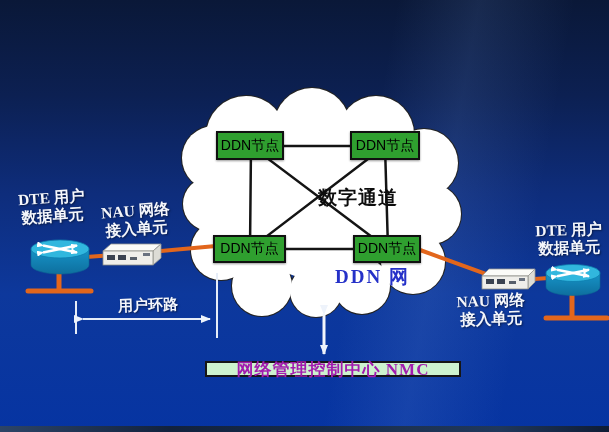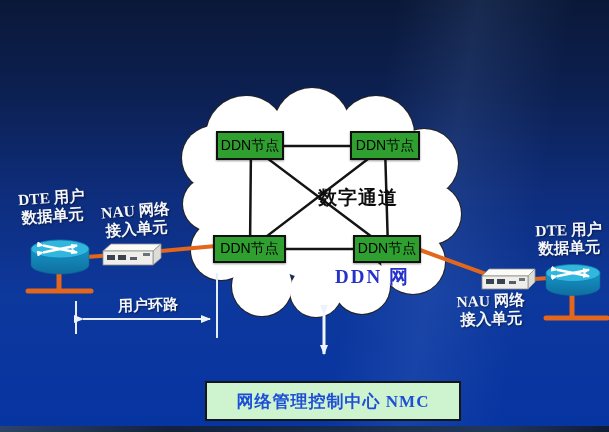--- a/index.html
+++ b/index.html
@@ -46,26 +46,25 @@
     color:#f4f6fb;font-weight:700;font-size:15.5px;line-height:18px;text-align:center;
     font-family:"Liberation Serif",serif;text-shadow:1px 1px 2px rgba(0,0,0,.5);
   }
   .white-label span{display:block;}
   .dte-left{left:8px;top:189px;width:88px;transform:rotate(-4deg);}
   .nau-left{left:90px;top:202px;width:92px;transform:rotate(-4deg);}
   .dte-right{left:528px;top:221px;width:82px;transform:rotate(-2deg);}
   .nau-right{left:448px;top:292px;width:86px;transform:rotate(-2deg);}
   .loop-label{left:100px;top:296px;width:96px;transform:rotate(-2deg);font-size:15px;}
   .nmc-box{
-    left:205px;top:361px;width:256px;height:40px;box-sizing:border-box;
+    left:205px;top:361px;width:256px;height:16px;box-sizing:border-box;
     background:#cdf3cf;border:2px solid #161616;
     display:flex;align-items:center;justify-content:center;
-    color:#1d4ed8;font-weight:700;font-size:17px;letter-spacing:1px;
+    color:#a21caf;font-weight:700;font-size:17px;letter-spacing:1px;
     font-family:"Liberation Serif",serif;
-    margin-top:20px;
   }
 </style>
 </head>
 <body>
 
 <div class="stage">
 
   <div class="sheen"></div>
 
 

